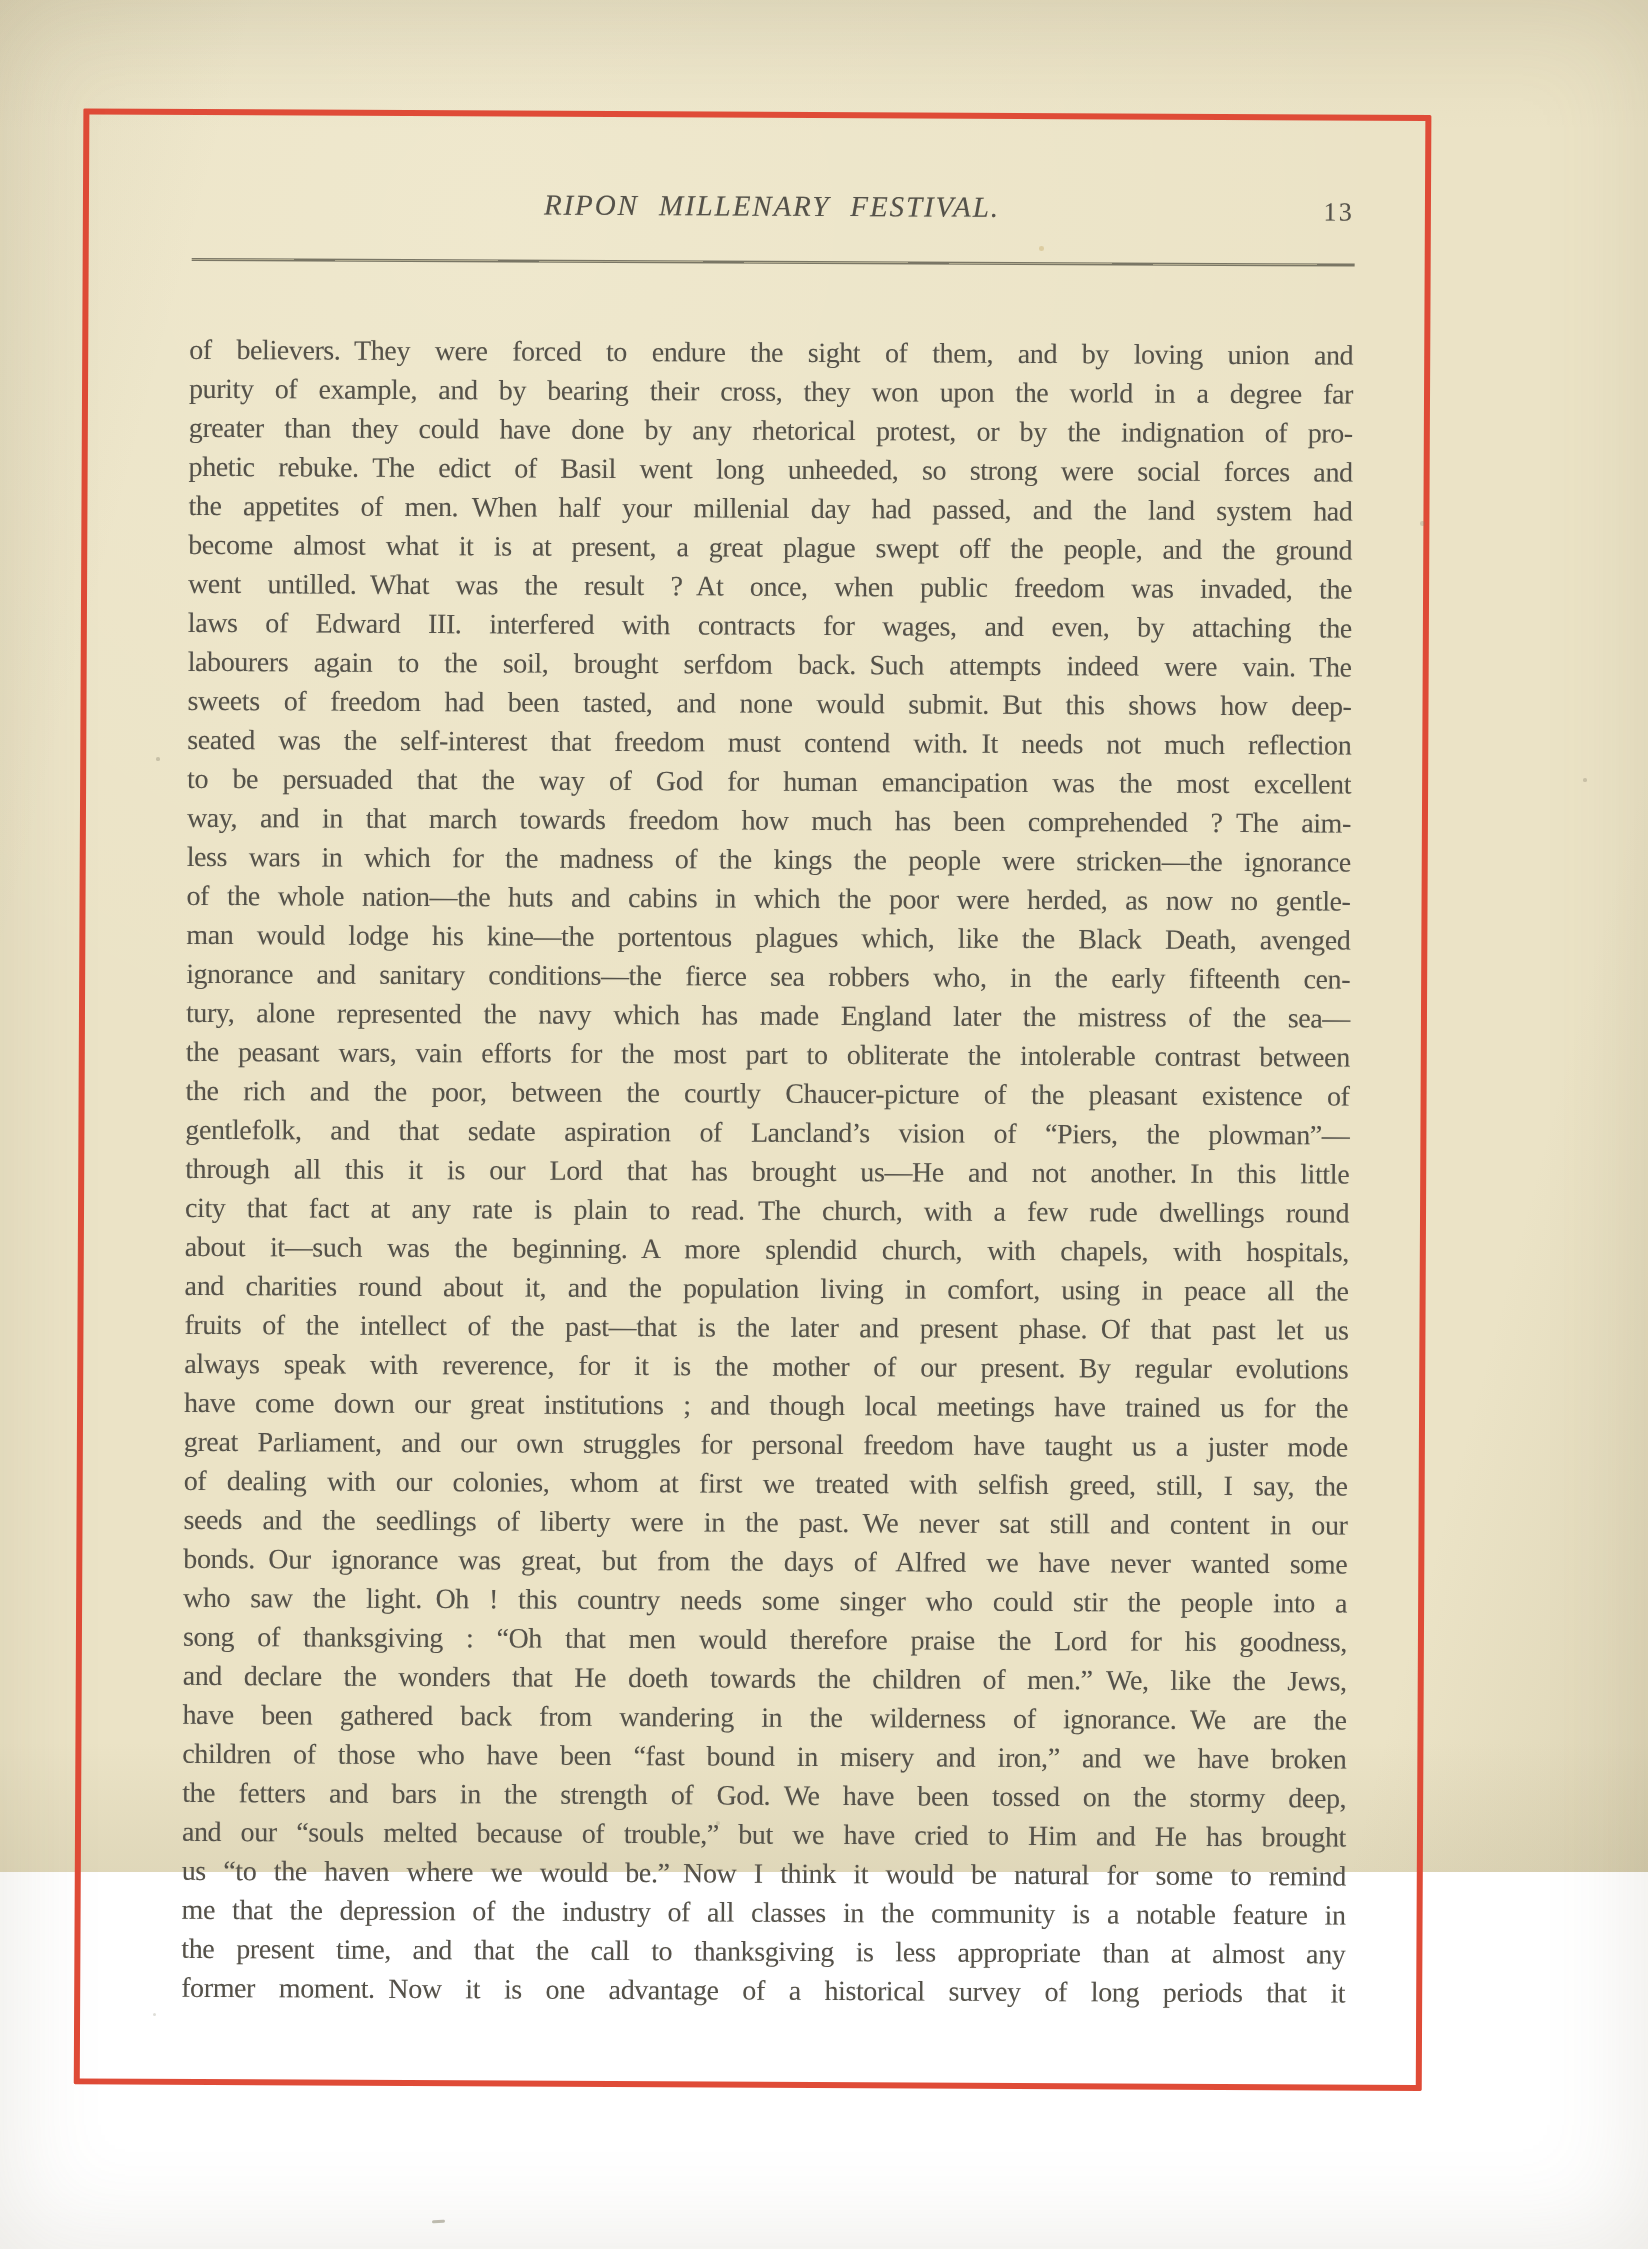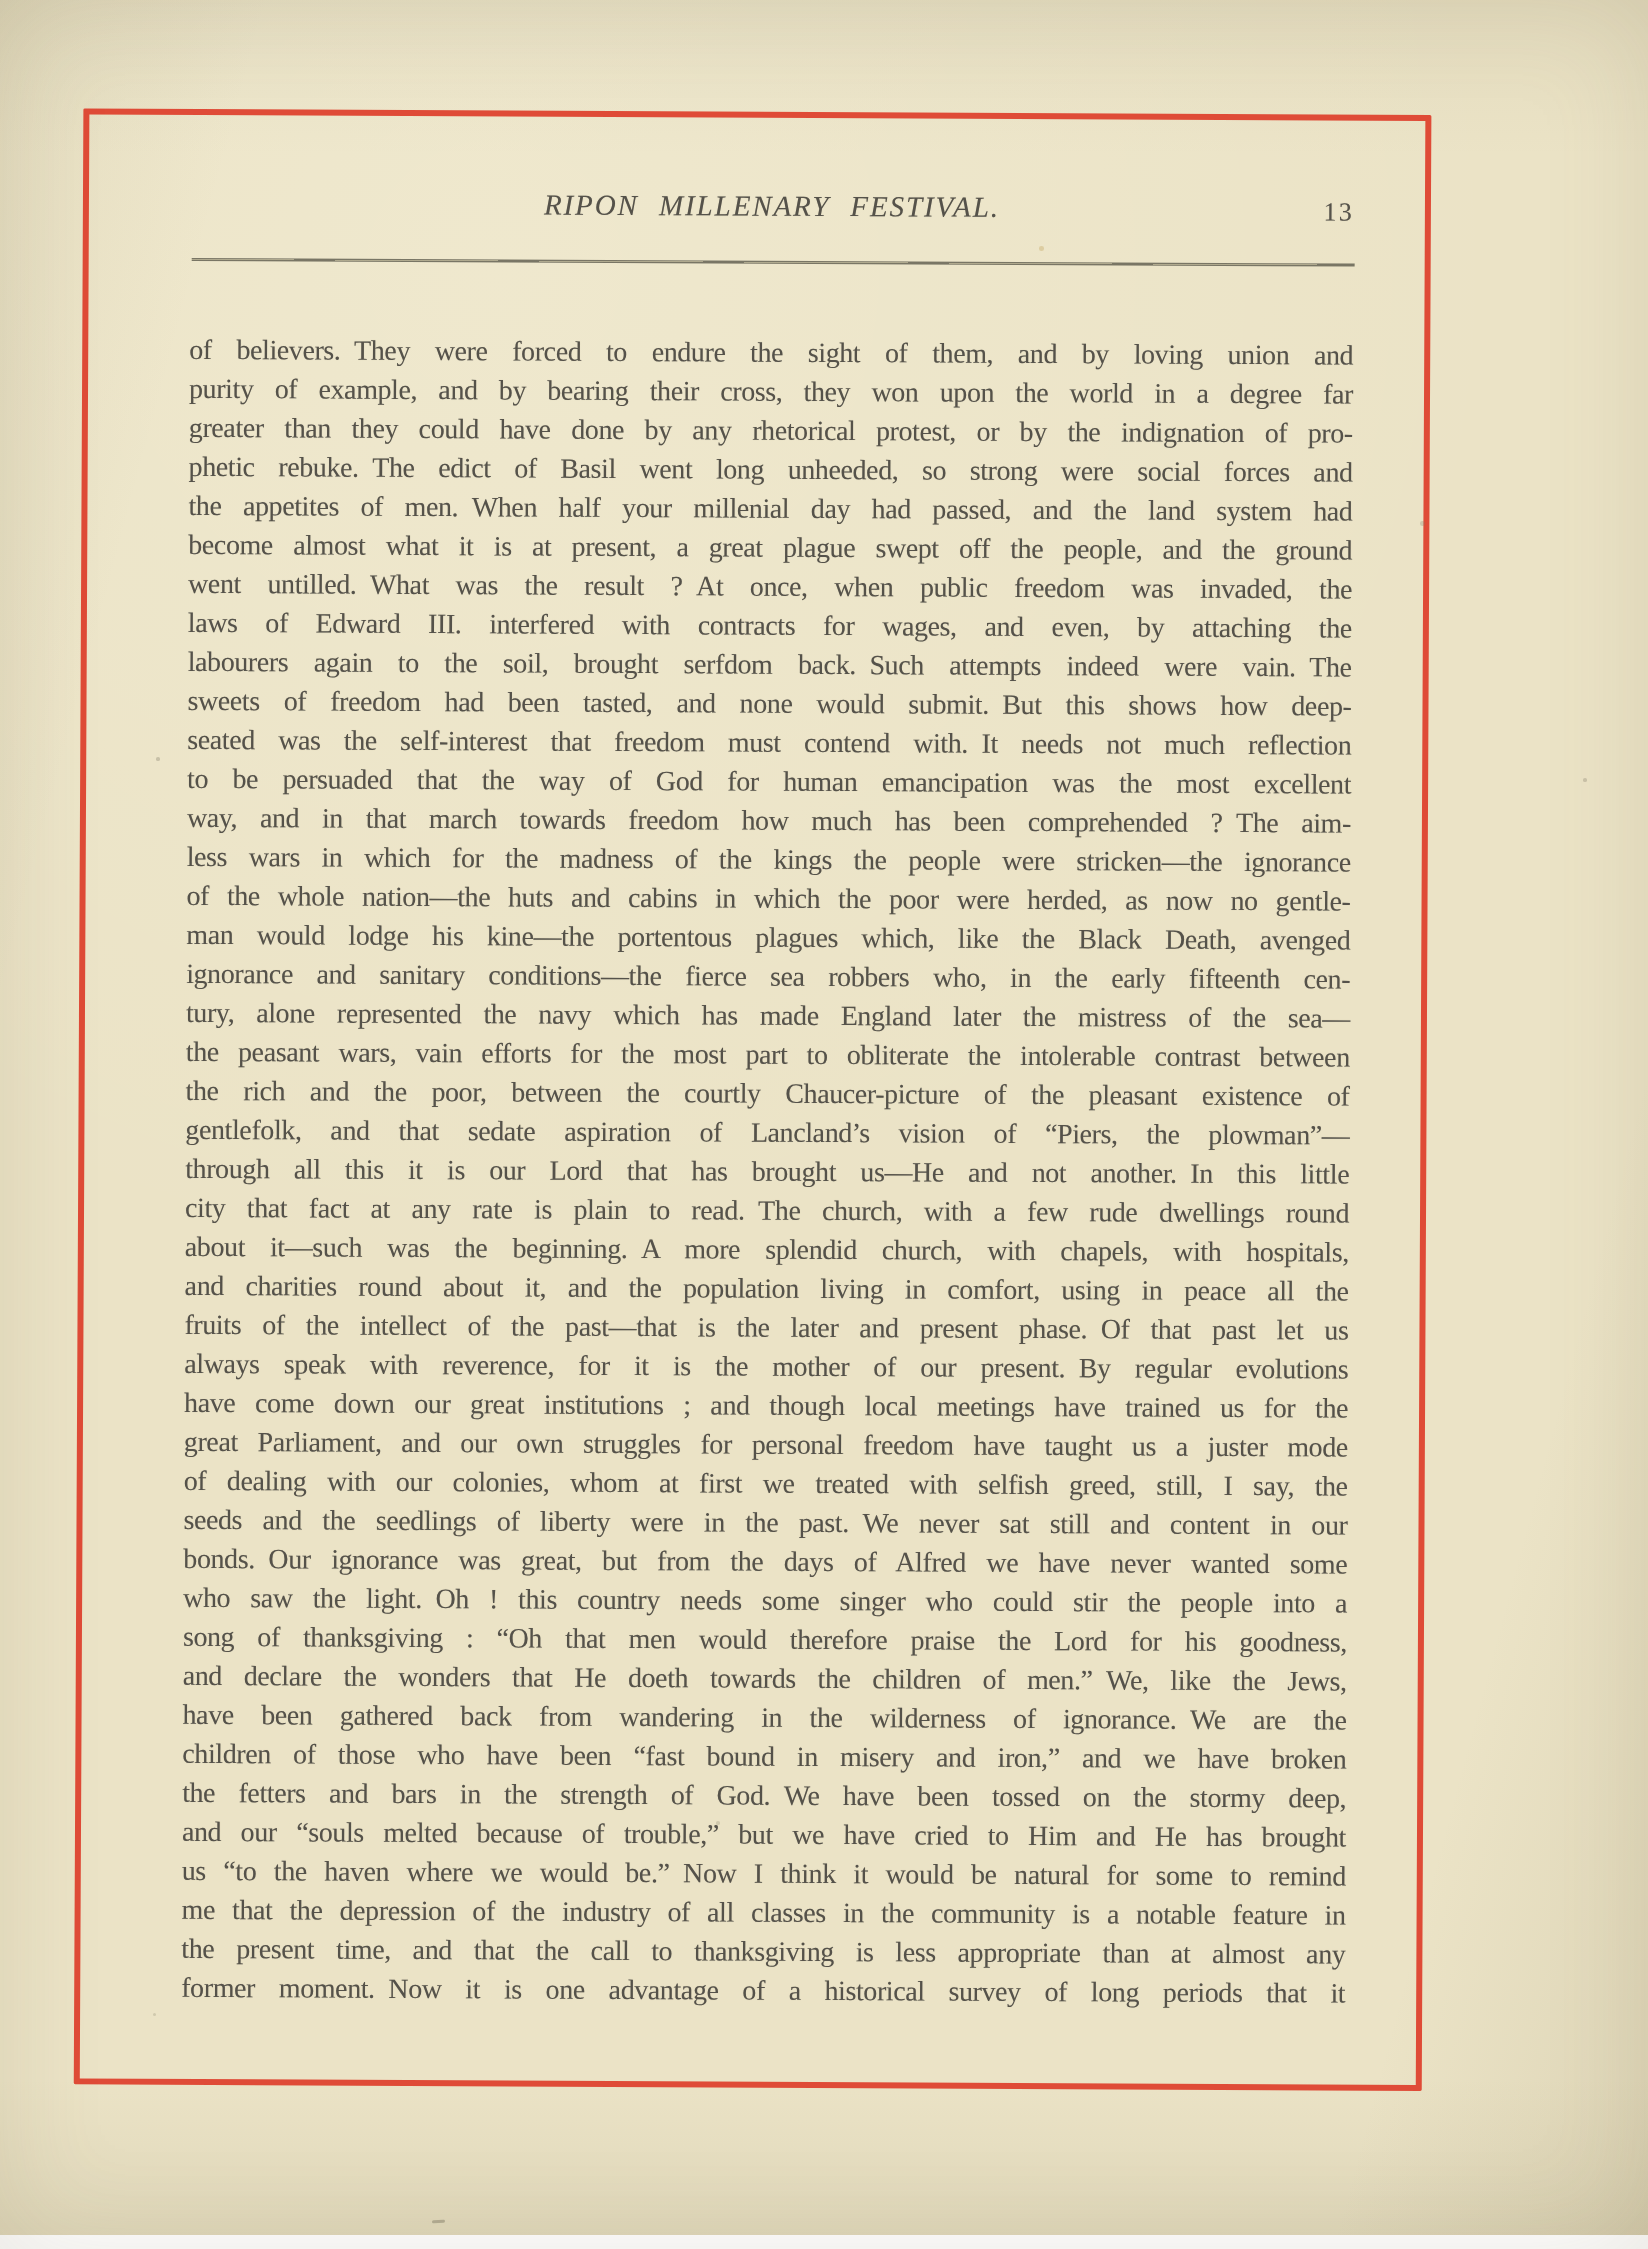--- a/index.html
+++ b/index.html
@@ -2,21 +2,21 @@
 <html style="--paper: #ebe3c6; --ink: #55524a; --frame_red: #df4b37; --rule: #6f6c5c;font-size:12px"><head>
 <meta charset="utf-8">
 <style>
   html,body{margin:0;padding:0;}
   body{
     width:1648px;height:2250px;
     font-family:"Liberation Serif","DejaVu Serif",serif;
     overflow:hidden;
   }
   .page{
-    position:relative;width:1648px;height:2235px;
+    position:relative;width:1648px;height:1872px;
     background:
       radial-gradient(circle at 30% 12%, rgba(255,252,235,.20), rgba(255,252,235,0) 45%),
       linear-gradient(105deg, rgba(150,138,100,.12), rgba(150,138,100,0) 12%, rgba(150,138,100,0) 86%, rgba(150,138,100,.16)),
       linear-gradient(to bottom, rgba(140,130,95,.08), rgba(140,130,95,0) 7%, rgba(140,130,95,0) 93%, rgba(140,130,95,.12)),
       var(--paper,#ebe3c6);
   }
   .tilt{
     position:absolute;left:0;top:0;width:1648px;height:2250px;
     transform:rotate(0.28deg);transform-origin:50% 45%;
   }

